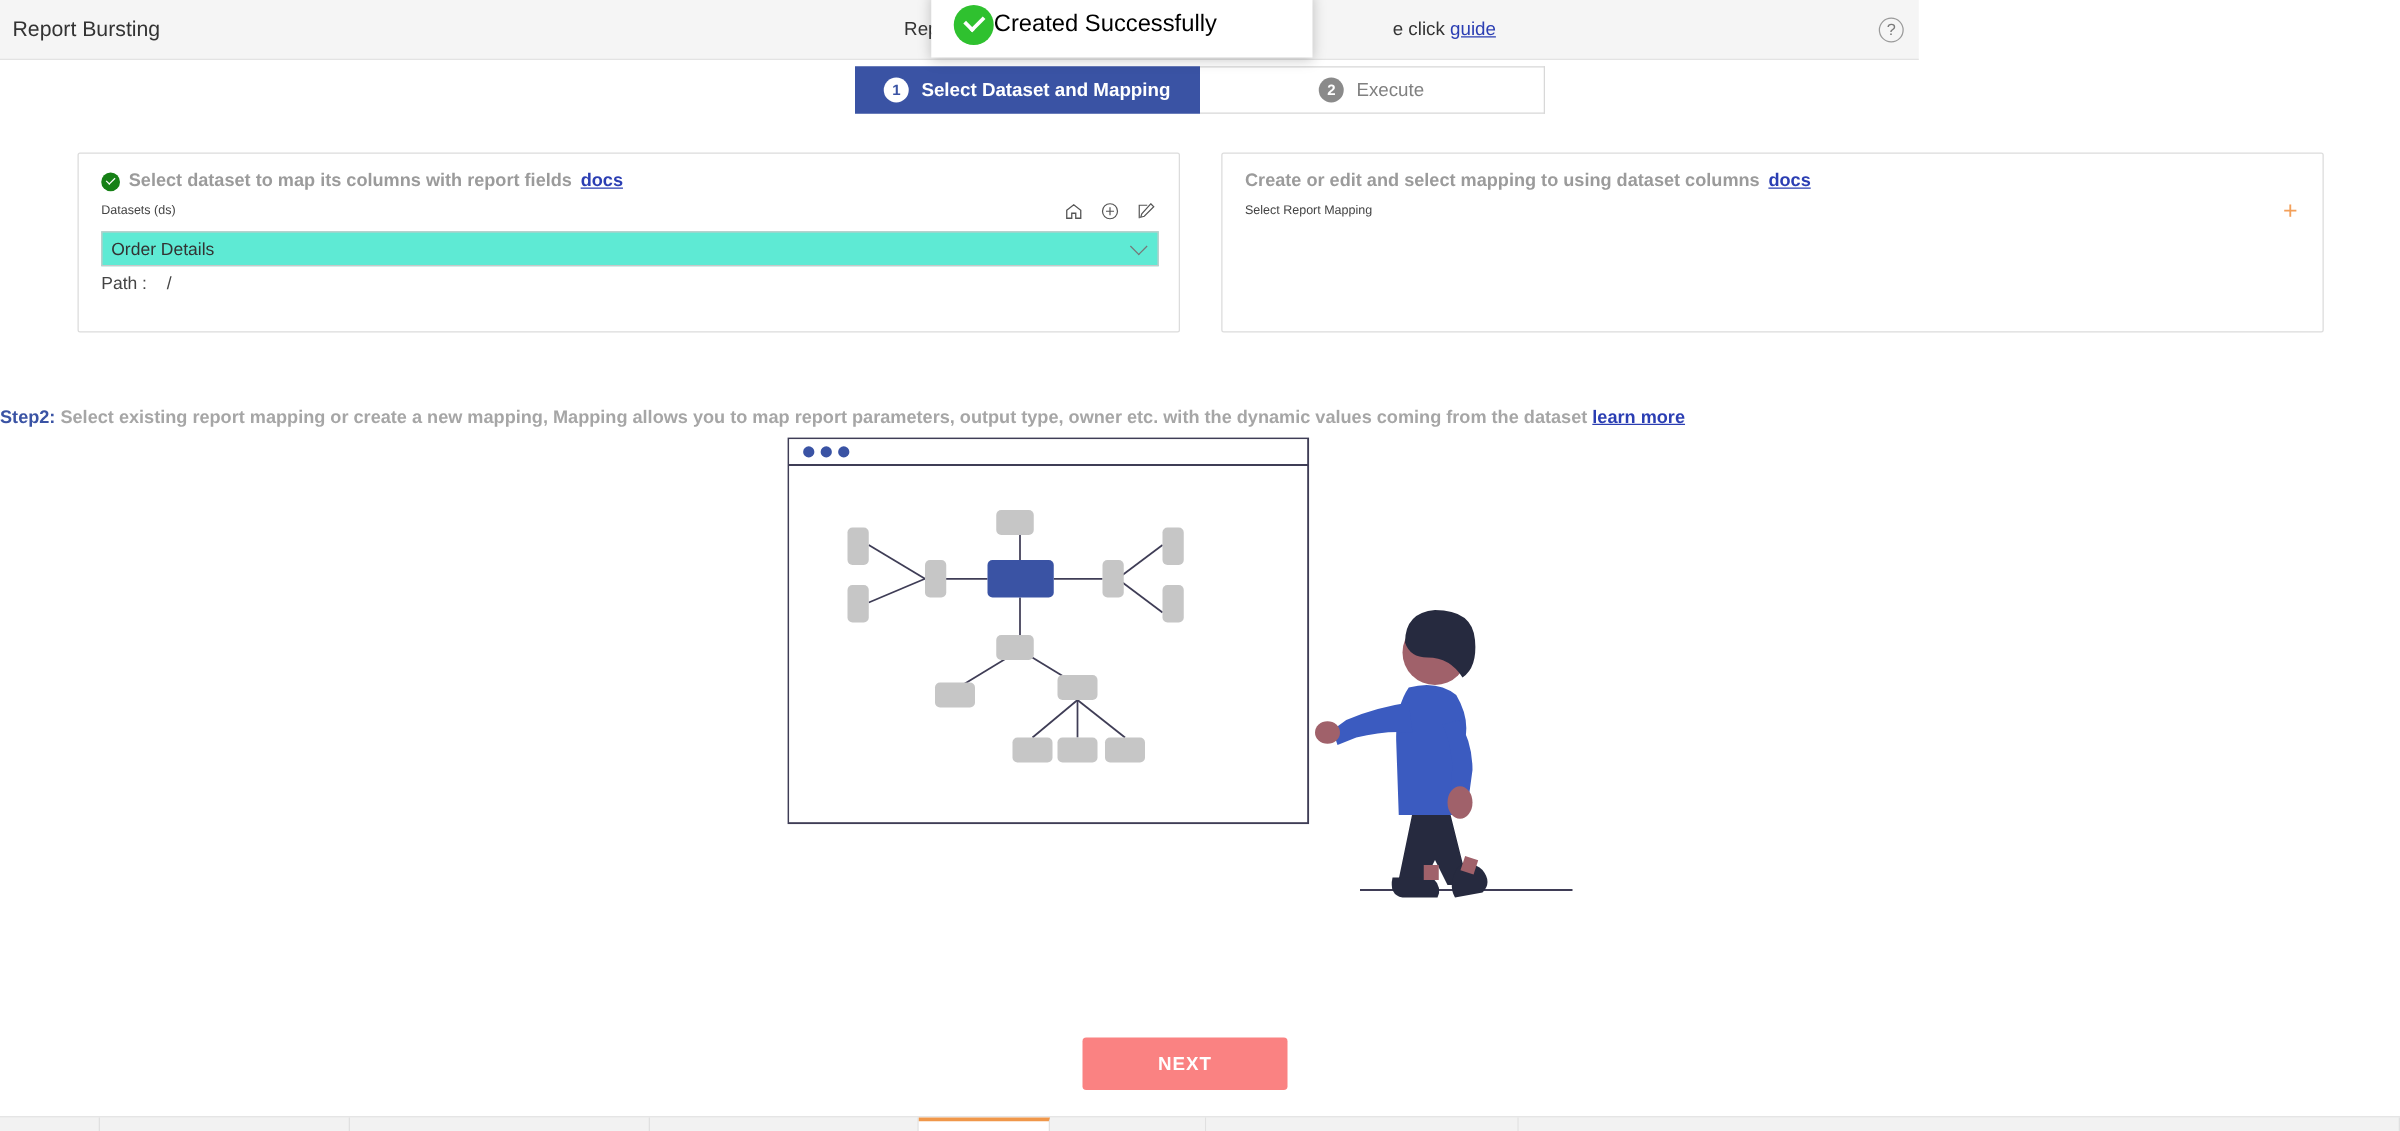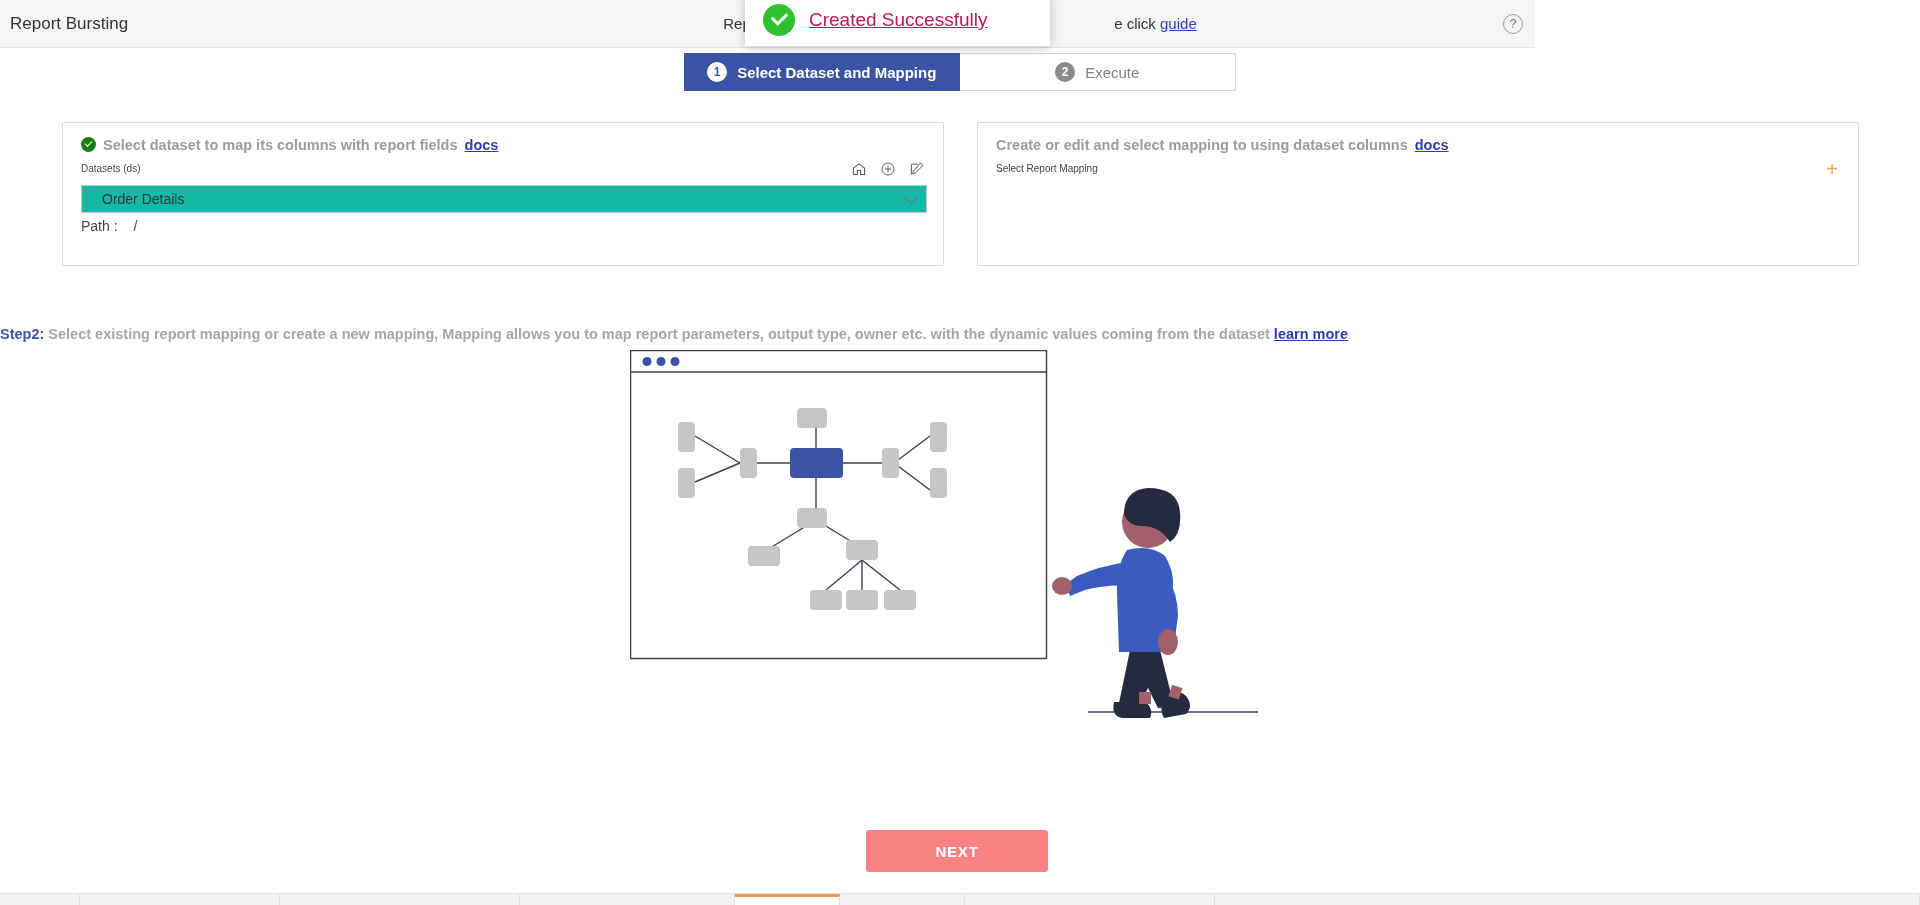--- a/index.html
+++ b/index.html
@@ -47,21 +47,21 @@
     width: 32px; height: 32px; border-radius: 50%;
     background: #2fc12f; position: relative; flex: 0 0 auto;
   }
   .toast-icon:after {
     content: ""; position: absolute;
     left: 9px; top: 8px; width: 12px; height: 7px;
     border-left: 3px solid #fff; border-bottom: 3px solid #fff;
     transform: rotate(-45deg);
   }
   .toast-text {
-    margin-left: 14px; color: #be185d; font-size: 19px; text-decoration: underline;
+    color: #000000; font-size: 19px;
   }
 
   
   .stepper {
     position: absolute; left: 684px; top: 53px;
     width: 552px; height: 38px;
     display: flex;
   }
   .step {
     flex: 1; display: flex; align-items: center; justify-content: center;
@@ -87,21 +87,21 @@
     position: absolute; top: 122px;
     border: 1px solid #dcdcdc; background: #ffffff;
     height: 144px; border-radius: 2px;
   }
   .panel-left  { left: 62px;   width: 882px; }
   .panel-right { left: 977px;  width: 882px; }
 
   .panel-head {
     position: absolute; left: 18px; top: 14px;
     font-size: 14.5px; font-weight: bold; color: #9b9b9b;
-    display: flex; align-items: flex-start; gap: 7px;
+    display: flex; align-items: center; gap: 7px;
   }
   .check-badge {
     width: 15px; height: 15px; border-radius: 50%;
     background: #168016; position: relative; flex: 0 0 auto;
   }
   .check-badge:after {
     content: ""; position: absolute; left: 4px; top: 4px;
     width: 6px; height: 3px;
     border-left: 1.6px solid #fff; border-bottom: 1.6px solid #fff;
     transform: rotate(-45deg);
@@ -109,23 +109,23 @@
   .docs-link {
     color: #2b3eb3; text-decoration: underline; font-weight: bold;
   }
   .field-label {
     position: absolute; left: 18px; top: 40px;
     font-size: 10px; color: #444444;
   }
   .select-box {
     position: absolute; left: 18px; top: 62px;
     width: 846px; height: 28px;
-    border: 1px solid #c8c8c8; background: #14b8a6;
+    border: 1px solid #c8c8c8; background: #5eead4;
     font-size: 14px; color: #333333;
-    line-height: 26px; padding-left: 20px;
+    line-height: 26px; padding-left: 7px;
   }
   .select-caret {
     position: absolute; right: 10px; top: 9px;
     width: 10px; height: 10px;
     border-right: 1.6px solid #777; border-bottom: 1.6px solid #777;
     transform: rotate(45deg) translate(-2px,-2px);
   }
   .path-text {
     position: absolute; left: 18px; top: 95px;
     font-size: 14px; color: #444444; text-align: right;
@@ -152,21 +152,21 @@
 
   
   .illustration {
     position: absolute; left: 630px; top: 350px;
     width: 660px; height: 420px;
   }
 
   
   .next-btn {
     position: absolute; left: 866px; top: 830px;
-    width: 182px; height: 42px;
+    width: 164px; height: 42px;
     background: #fa8282; border: none; border-radius: 3px;
     color: #ffffff; font-size: 15px; font-weight: bold;
     letter-spacing: 0.8px; cursor: pointer;
   }
 
   
   .footer-strip {
     position: absolute; left: 0; bottom: 0; width: 1920px; height: 12px;
     background: #f2f2f2; border-top: 1px solid #e0e0e0;
     display: flex;

